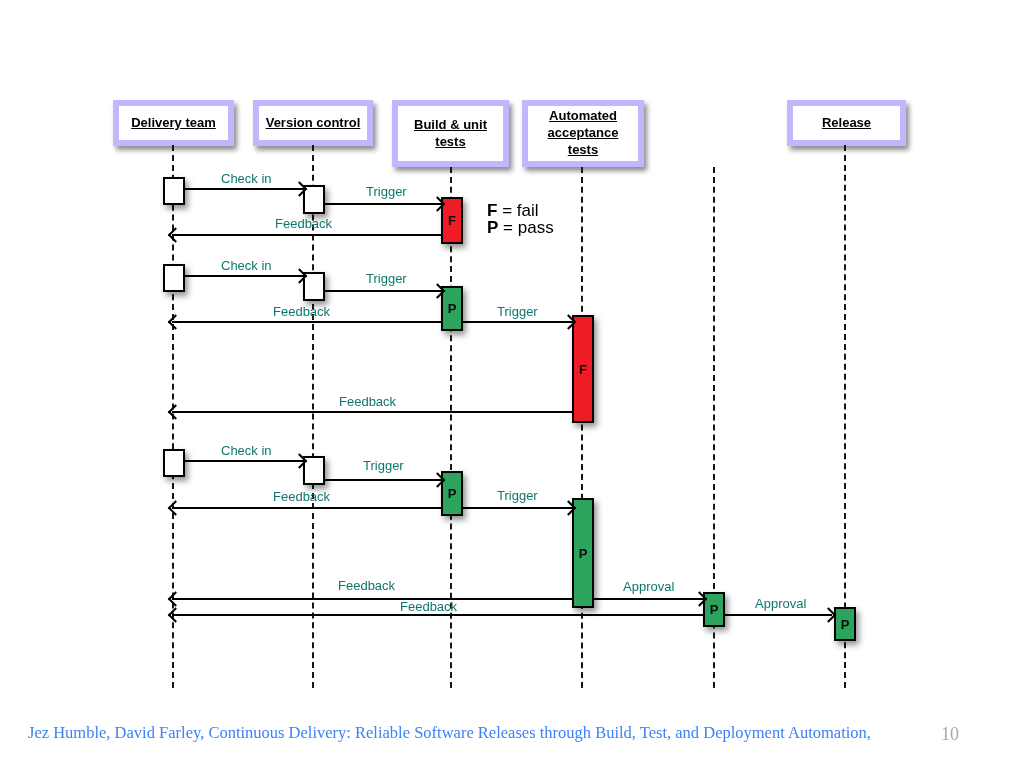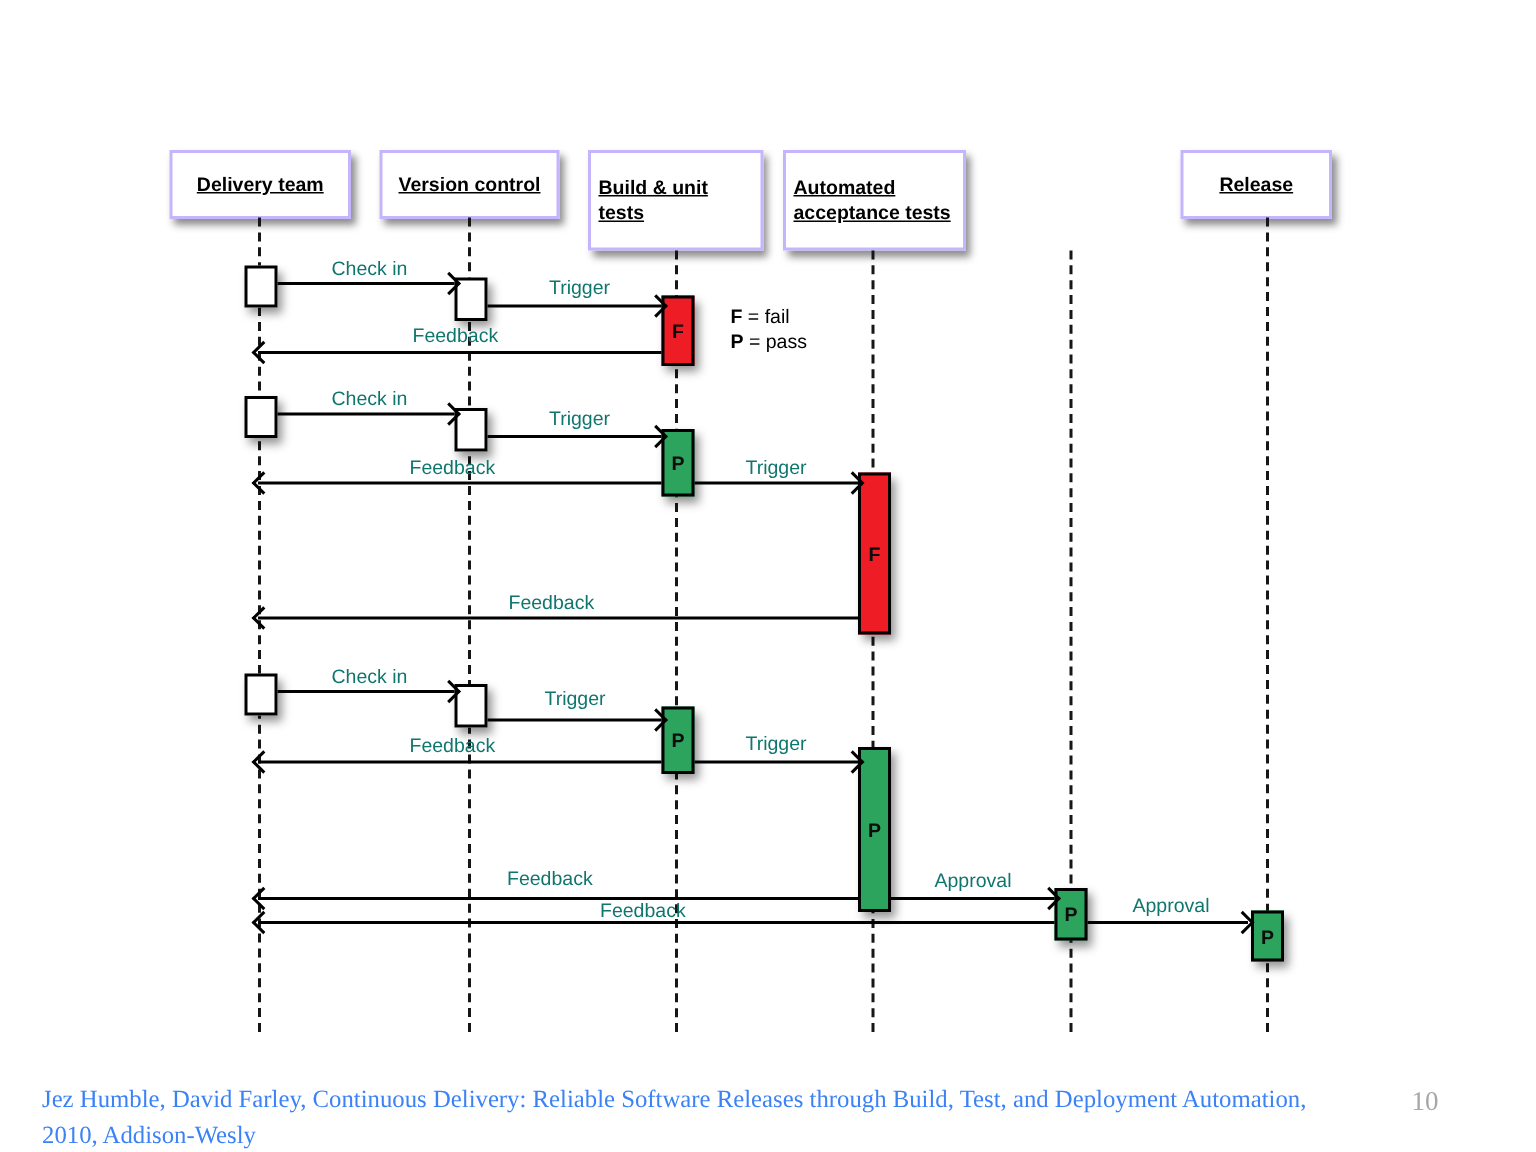--- a/index.html
+++ b/index.html
@@ -1,30 +1,30 @@
 <!DOCTYPE html>
 <html><head>
 <meta charset="utf-8">
 <style>
   html,body{margin:0;padding:0;background:#fff;}
   .slide{position:relative;width:1024px;height:768px;background:#ffffff;font-family:"Liberation Sans",sans-serif;overflow:hidden;}
-  .hdr{position:absolute;box-sizing:border-box;background:#ffffff;border:2px solid #c4b5fd;
+  .hdr{position:absolute;box-sizing:border-box;background:#ffffff;border:6px solid #c4b5fd;
        box-shadow:3px 4px 5px rgba(0,0,0,.45);display:flex;align-items:center;justify-content:center;
-       font-weight:700;font-size:13px;line-height:1.3;padding:2px 5px;color:#000;}
+       text-align:center;font-weight:700;font-size:13px;line-height:1.3;padding:2px 5px;color:#000;}
   .hdr span{text-decoration:underline;}
   .lifeline{position:absolute;width:0;border-left:2px dashed #161616;}
   .act{position:absolute;box-sizing:border-box;border:2px solid #000;background:#fff;
        box-shadow:3px 4px 6px rgba(0,0,0,.42);display:flex;align-items:center;justify-content:center;
        font-weight:700;font-size:13px;color:#0d0d0d;}
   .msg{position:absolute;height:2px;background:#000;}
   .chev{position:absolute;width:9px;height:9px;border-top:2px solid #000;border-right:2px solid #000;top:1px;}
   .chev.r{right:-2px;transform:translateY(-50%) rotate(45deg);}
   .chev.l{left:-2px;transform:translateY(-50%) rotate(-135deg);}
   .mlabel{position:absolute;font-size:13px;color:#0f766e;white-space:nowrap;}
-  .legend{position:absolute;left:487px;top:202px;font-size:13px;line-height:17px;color:#000;}
+  .legend{position:absolute;left:487px;top:202px;font-size:17px;line-height:17px;color:#000;}
   .legend .row b{font-weight:700;}
   .footer{position:absolute;left:28px;top:721px;width:885px;font-family:"Liberation Serif",serif;
           font-size:16.5px;line-height:24px;color:#3b82f6;}
   .page-num{position:absolute;left:941px;top:724px;font-family:Liberation Serif, serif;
             font-size:18px;color:#a6a6a6;text-align:right;}
 </style>
 </head>
 <body>
 
 <div class="slide">
@@ -34,21 +34,21 @@
     </div>
   <div class="hdr" style="left:253px;top:100px;width:120px;height:46px;">
       <span>Version control</span>
     </div>
   <div class="hdr" style="left:392px;top:100px;width:117px;height:67px;">
       <span>Build &amp; unit tests</span>
     </div>
   <div class="hdr" style="left:522px;top:100px;width:122px;height:67px;">
       <span>Automated acceptance tests</span>
     </div>
-  <div class="hdr" style="left:787px;top:100px;width:101px;height:46px;">
+  <div class="hdr" style="left:787px;top:100px;width:119px;height:46px;">
       <span>Release</span>
     </div>
 
   <div class="lifeline" style="left:172px;top:145px;height:543px;"></div>
   <div class="lifeline" style="left:312px;top:145px;height:543px;"></div>
   <div class="lifeline" style="left:450px;top:167px;height:521px;"></div>
   <div class="lifeline" style="left:581px;top:167px;height:521px;"></div>
   <div class="lifeline" style="left:713px;top:167px;height:521px;"></div>
   <div class="lifeline" style="left:844px;top:145px;height:543px;"></div>
 
@@ -162,17 +162,16 @@
     </div>
   <span class="mlabel" style="left:400px;top:599px;">Feedback</span>
 
   <div class="msg" style="left:725px;top:614px;width:107px;">
       <div class="chev r"></div>
     </div>
   <span class="mlabel" style="left:755px;top:596px;">Approval</span>
 
   <div class="footer">
     <div>Jez Humble, David Farley, Continuous Delivery: Reliable Software Releases through Build, Test, and Deployment Automation,</div>
-    <div>2010, Addison-Wesly</div>
   </div>
   <div class="page-num">10</div>
 
 </div>
 
 </body></html>

